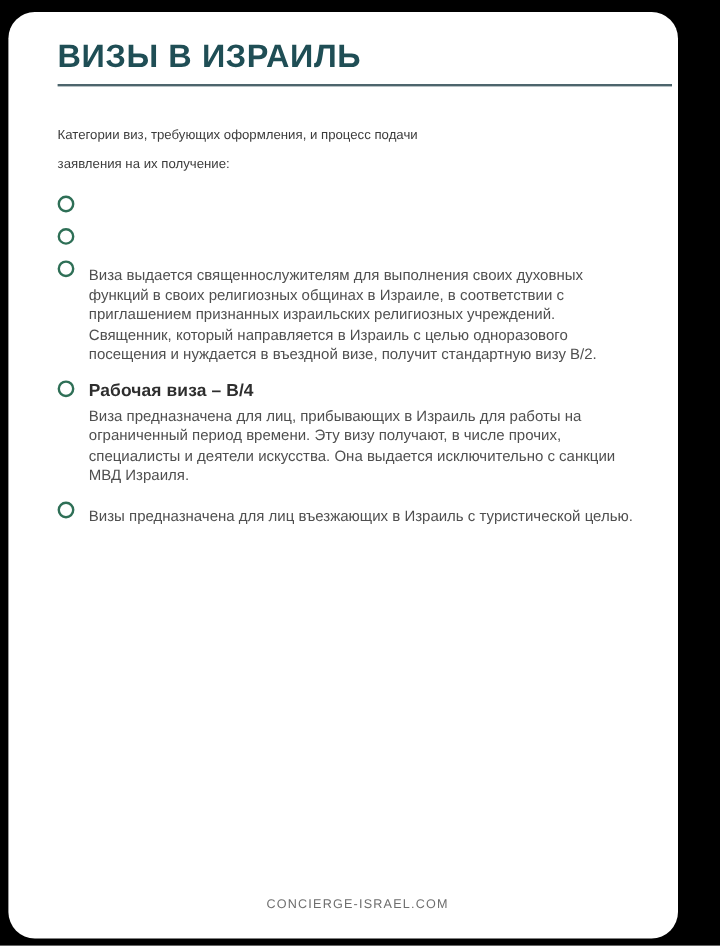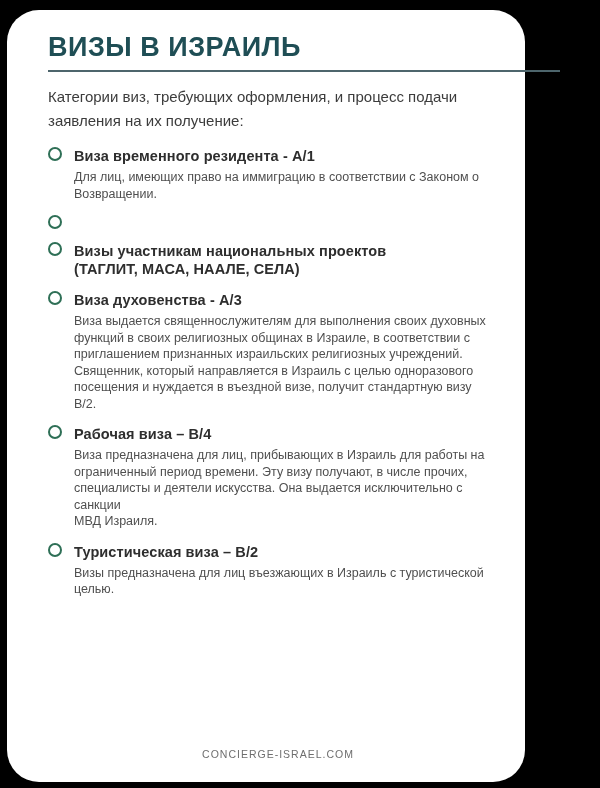--- a/index.html
+++ b/index.html
@@ -6,34 +6,34 @@
     --bg:#000000; --card:#ffffff; --title:#1f4e55; --divider:#4d656c;
     --heading:#2e2e2e; --body-text:#4f4f4f; --bullet:#2e6f56; --footer-text:#6e6e6e;
   }
   *{box-sizing:border-box;}
   html,body{margin:0;padding:0;}
   body{
     width:600px;height:788px;background:var(--bg);
     font-family:"Liberation Sans", sans-serif;position:relative;overflow:hidden;
   }
   .card{
-    position:absolute;left:7px;top:10px;width:518px;height:772px;
-    background:var(--card);border-radius:32px;
+    position:absolute;left:7px;top:10px;width:558px;height:772px;
+    background:var(--card);border-radius:22px;
     padding:20px 28px 0 41px;
   }
   .page-title{
     margin:0;font-size:27px;line-height:34px;font-weight:800;
     letter-spacing:0.5px;color:var(--title);
   }
   .divider{
     border:none;height:2px;background:var(--divider);
     margin:6px 0 0 0;width:512px;
   }
   .intro{
-    margin:13px 0 0 0;font-size:15px;line-height:24px;color:#3c3c3c;
+    margin:29px 0 0 0;font-size:11px;line-height:24px;color:#3c3c3c;
     white-space:pre-line;max-width:470px;
   }
   .list{
     margin-top:14px;display:flex;flex-direction:column;gap:13px;
   }
   .item{display:flex;align-items:flex-start;}
   .bullet{
     flex:0 0 auto;width:14px;height:14px;border:2px solid var(--bullet);
     border-radius:50%;margin-right:12px;margin-top:0;background:transparent;
   }
@@ -55,47 +55,36 @@
 <body>
 
 <div class="card">
   <h1 class="page-title">ВИЗЫ В ИЗРАИЛЬ</h1>
   <div class="divider"></div>
   <p class="intro">Категории виз, требующих оформления, и процесс подачи
 заявления на их получение:</p>
 
   <div class="list">
 
+
     <div class="item">
       <span class="bullet"></span>
       <div class="item-body">
-        <h3 class="item-title">Виза временного резидента - А/1</h3>
-        <p class="item-desc">Для лиц, имеющих право на иммиграцию в соответствии с Законом о
-Возвращении.</p>
       </div>
     </div>
 
     <div class="item">
       <span class="bullet"></span>
       <div class="item-body">
       </div>
     </div>
 
     <div class="item">
       <span class="bullet"></span>
       <div class="item-body">
-        <h3 class="item-title">Визы участникам национальных проектов
-(ТАГЛИТ, МАСА, НААЛЕ, СЕЛА)</h3>
-      </div>
-    </div>
-
-    <div class="item">
-      <span class="bullet"></span>
-      <div class="item-body">
-        <h3 class="item-title">Виза духовенства - А/3</h3>
         <p class="item-desc">Виза выдается священнослужителям для выполнения своих духовных
 функций в своих религиозных общинах в Израиле, в соответствии с
 приглашением признанных израильских религиозных учреждений.
 Священник, который направляется в Израиль с целью одноразового
 посещения и нуждается в въездной визе, получит стандартную визу В/2.</p>
       </div>
     </div>
 
 
     <div class="item">
@@ -105,21 +94,20 @@
         <p class="item-desc">Виза предназначена для лиц, прибывающих в Израиль для работы на
 ограниченный период времени. Эту визу получают, в числе прочих,
 специалисты и деятели искусства. Она выдается исключительно с санкции
 МВД Израиля.</p>
       </div>
     </div>
 
     <div class="item">
       <span class="bullet"></span>
       <div class="item-body">
-        <h3 class="item-title">Туристическая виза – В/2</h3>
         <p class="item-desc">Визы предназначена для лиц въезжающих в Израиль с туристической целью.</p>
       </div>
     </div>
 
   </div>
 
   <div class="footer">CONCIERGE-ISRAEL.COM</div>
 </div>
 
 </body></html>

